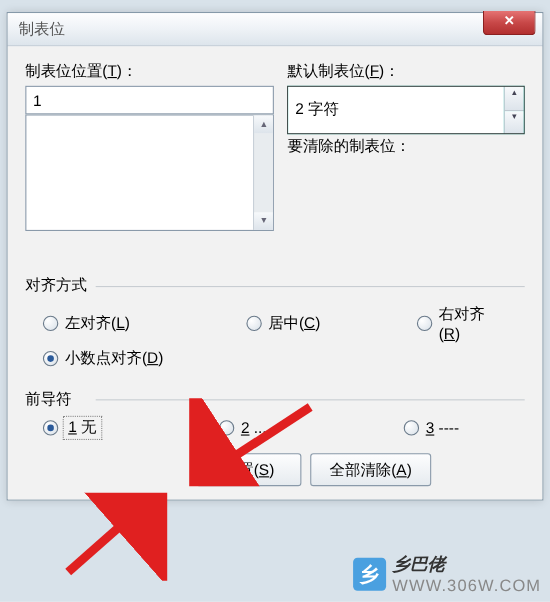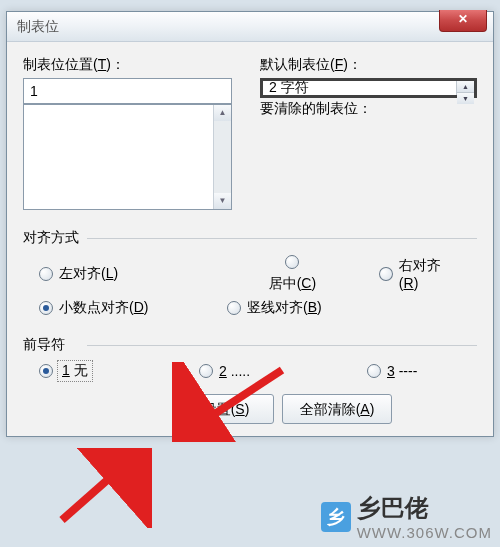--- a/index.html
+++ b/index.html
@@ -46,36 +46,36 @@
     text-align: center;
     line-height: 18px;
     font-size: 12px;
     font-weight: bold;
     cursor: pointer;
   }
   .body {
     padding: 14px 16px 12px 16px;
     background: #f2f2f2;
   }
-  .row { display: flex; gap: 28px; }
+  .row { display: flex; gap: 12px; }
   .col { flex: 1; }
   .lbl { margin-bottom: 4px; }
   .accel { text-decoration: underline; }
   .input {
     width: 100%;
     height: 26px;
     border: 1px solid #8a9aaa;
     background: #fff;
     padding: 2px 6px;
     font-size: 14px;
   }
   .spinwrap {
     display: flex;
-    height: 20px;
-    border: 3px solid #404040;
+    height: 44px;
+    border: 1px solid #404040;
     background: #5eead4;
   }
   .spinwrap input {
     flex: 1;
     border: none;
     padding: 2px 6px;
     font-size: 14px;
     outline: none;
   }
   .spinbtns {
@@ -133,21 +133,21 @@
     position: absolute;
     left: 64px;
     right: 0;
     top: 50%;
     border-top: 1px solid #c8cdd2;
   }
   .radios { padding-left: 16px; }
   .rrow { display: flex; margin-bottom: 6px; }
   .ritem { display: flex; align-items: center; gap: 6px; margin-right: 18px; }
   .ritem.w1 { width: 170px; }
-  .ritem.w2 { width: 140px; flex-direction: column; }
+  .ritem.w2 { width: 140px; }
   .radio {
     width: 14px; height: 14px;
     border: 1px solid #6a7a8a;
     border-radius: 50%;
     background: radial-gradient(circle at 30% 30%, #fff, #d8e0e8);
     display: inline-flex;
     align-items: center;
     justify-content: center;
     cursor: pointer;
   }
@@ -205,21 +205,21 @@
   .wm-badge {
     width: 30px; height: 30px;
     background: #4aa0e0;
     border-radius: 4px;
     color: #fff;
     font-weight: bold;
     font-size: 18px;
     text-align: center;
     line-height: 30px;
   }
-  .wm-text { font-size: 24px; font-weight: bold; color: #333; }
+  .wm-text { font-size: 16px; font-weight: bold; color: #333; font-style: italic; }
   .wm-sub { font-size: 15px; color: #888; letter-spacing: 1px; }
 </style>
 </head>
 <body>
 
 <div class="window">
   <div class="titlebar">
     <span>制表位</span>
     <div class="close-btn">
       <span>✕</span>
@@ -269,24 +269,20 @@
         </div>
         <div class="ritem">
           <span class="radio"></span>
           <span><span>右对齐</span>(<span class="accel">R</span>)</span>
         </div>
       </div>
       <div class="rrow">
         <div class="ritem w1">
           <span class="radio sel"></span>
           <span><span>小数点对齐</span>(<span class="accel">D</span>)</span>
-        </div>
-        <div class="ritem">
-          <span class="radio"></span>
-          <span><span>竖线对齐</span>(<span class="accel">B</span>)</span>
         </div>
       </div>
     </div>
 
     <div class="grouplabel">前导符</div>
     <div class="radios">
       <div class="rrow">
         <div class="ritem" style="width:142px">
           <span class="radio sel"></span>
           <span class="dashed"><span class="accel">1</span> <span>无</span></span>

